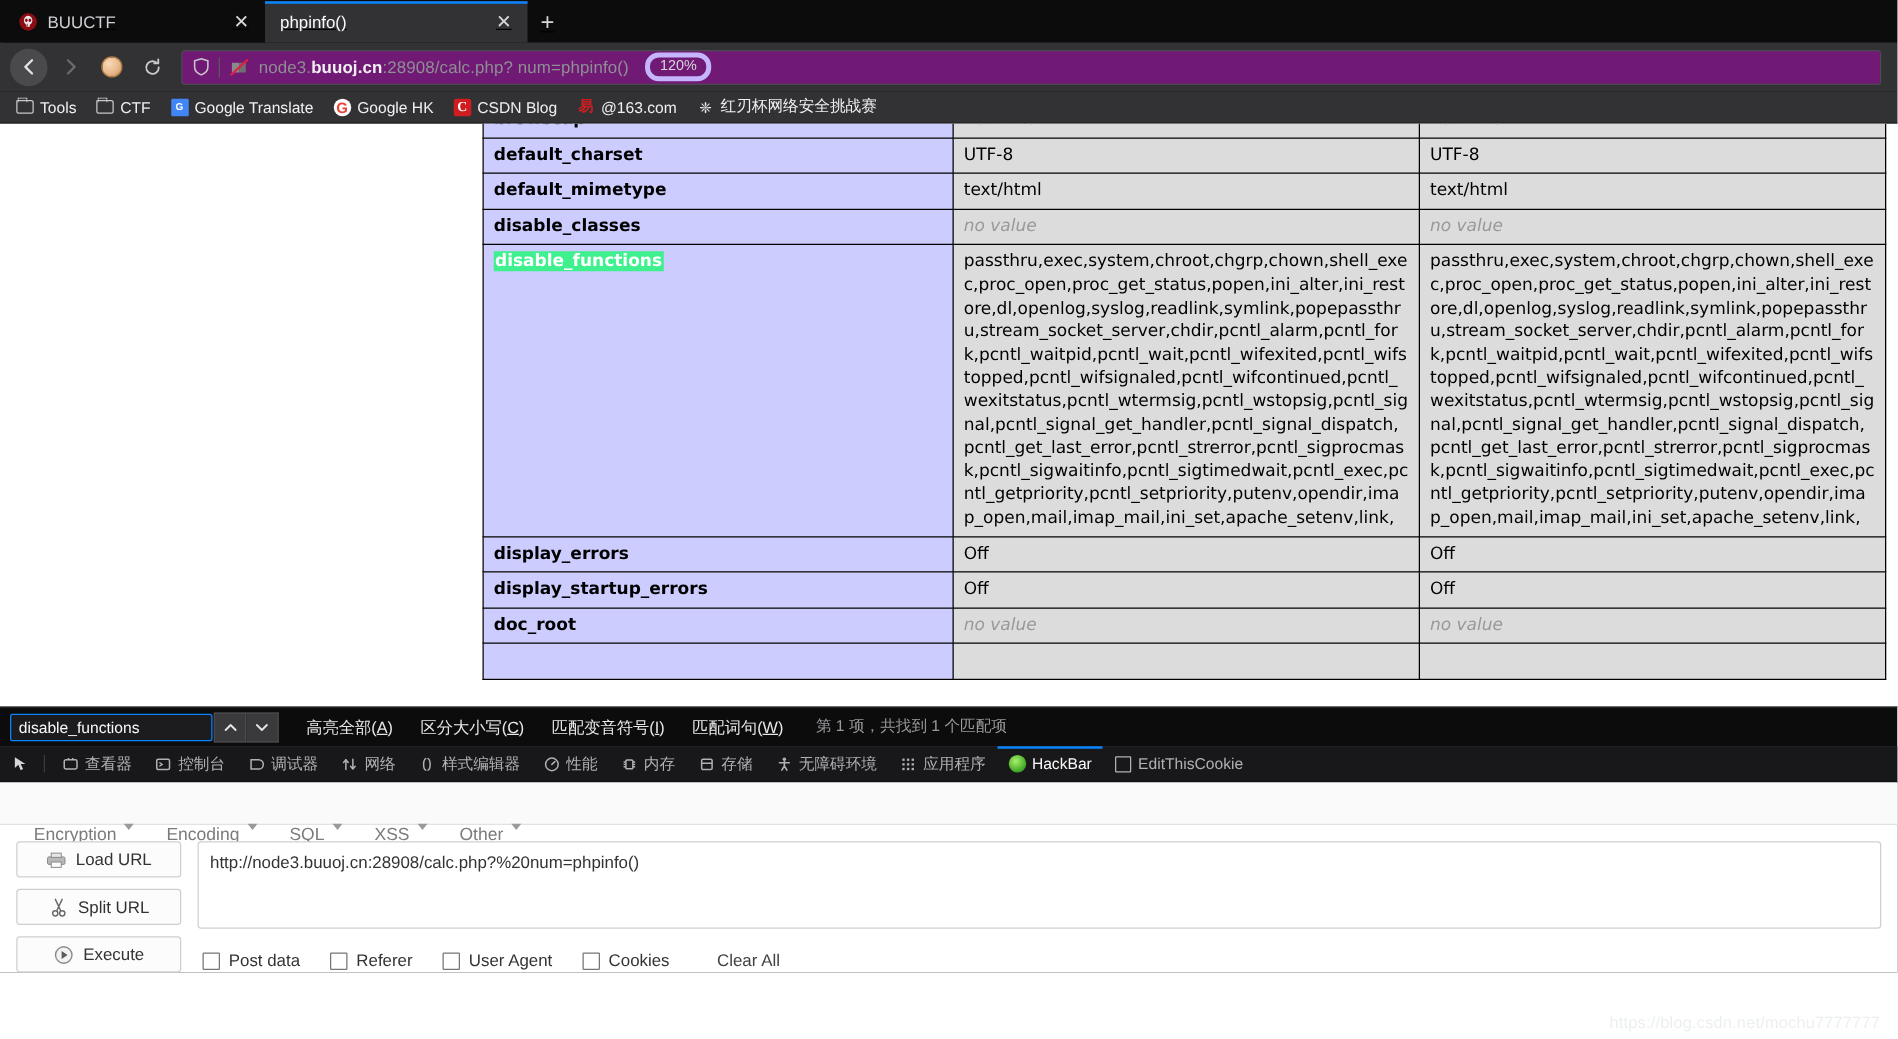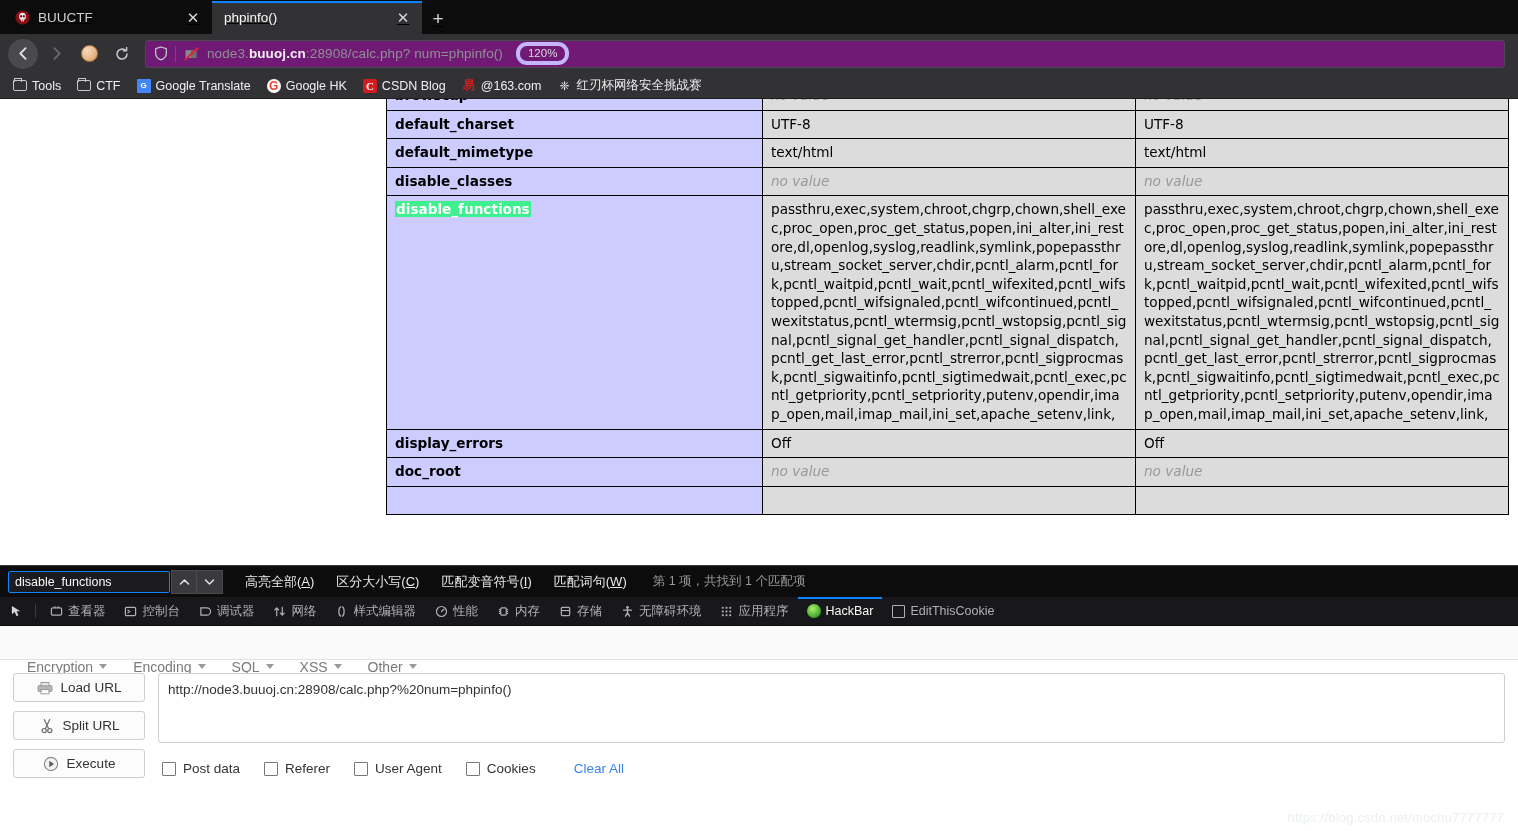--- a/index.html
+++ b/index.html
@@ -124,42 +124,42 @@
   .ffox-ico { width: 14px; height: 14px; border-radius: 50%;
               background: radial-gradient(circle at 40% 35%, #a9f06a 0%, #4caf2e 60%, #1d7a1d 100%); }
   .etc-box { width: 13px; height: 13px; border: 1.4px solid #b1b1b3; border-radius: 1px; }
 
   
   .hackbar { background: #fff; height: 100%; }
   .hb-menubar {
     height: 34px; background: #fafafa; border-bottom: 1px solid #e2e2e2;
     display: flex; align-items: center; padding-left: 14px; gap: 0;
   }
-  .hb-menu { color: #7a7a7a; font-size: 14px; padding: 4px 13px; display: flex; align-items: center; gap: 6px; margin-top: 48px; }
+  .hb-menu { color: #7a7a7a; font-size: 14px; padding: 4px 13px; display: flex; align-items: flex-start; gap: 6px; margin-top: 48px; }
   .caret { width: 0; height: 0; border-left: 4px solid transparent; border-right: 4px solid transparent;
            border-top: 5px solid #9a9a9a; }
   .hb-body { display: flex; padding: 13px 13px 0 13px; gap: 13px; }
   .hb-btncol { display: flex; flex-direction: column; gap: 9px; width: 132px; flex: 0 0 132px; }
   .hb-btn {
     height: 29px; background: #fcfcfc; border: 1px solid #cfcfcf; border-radius: 3px;
     display: flex; align-items: center; justify-content: center; gap: 7px;
     color: #333; font-size: 13.5px;
   }
   .hb-btn-ico { width: 17px; height: 16px; display: flex; align-items: center; justify-content: center; }
   .hb-right { flex: 1 1 auto; display: flex; flex-direction: column; }
   .hb-textarea {
     height: 70px; background: #fff; border: 1px solid #cfcfcf; border-radius: 3px;
     padding: 7px 9px; color: #333; font-size: 13.5px;
     font-family: "Liberation Sans", sans-serif; resize: none; outline: none; width: 100%;
     line-height: 18px;
   }
   .hb-checkrow { display: flex; align-items: center; gap: 0; margin-top: 18px; padding-left: 4px; }
   .hb-check { display: flex; align-items: center; gap: 7px; color: #333; font-size: 13.5px; margin-right: 24px; }
   .cbx { width: 14px; height: 14px; border: 1.5px solid #767676; border-radius: 1px; background: #fff; flex: 0 0 14px; }
-  .hb-clear { color: #3b82f6; font-size: 13.5px; margin-left: 14px; }
+  .hb-clear { color: #404040; font-size: 13.5px; margin-left: 14px; }
 
   .watermark {
     position: absolute; right: 14px; bottom: 6px;
     color: #eceff1; font-size: 13px; font-family: "Liberation Sans", sans-serif;
     letter-spacing: .2px;
   }
 </style>
 </head>
 <body>
 
@@ -306,20 +306,25 @@
         <td class="value">passthru,exec,system,chroot,chgrp,chown,shell_exec,proc_open,proc_get_status,popen,ini_alter,ini_restore,dl,openlog,syslog,readlink,symlink,popepassthru,stream_socket_server,chdir,pcntl_alarm,pcntl_fork,pcntl_waitpid,pcntl_wait,pcntl_wifexited,pcntl_wifstopped,pcntl_wifsignaled,pcntl_wifcontinued,pcntl_wexitstatus,pcntl_wtermsig,pcntl_wstopsig,pcntl_signal,pcntl_signal_get_handler,pcntl_signal_dispatch,pcntl_get_last_error,pcntl_strerror,pcntl_sigprocmask,pcntl_sigwaitinfo,pcntl_sigtimedwait,pcntl_exec,pcntl_getpriority,pcntl_setpriority,putenv,opendir,imap_open,mail,imap_mail,ini_set,apache_setenv,link,</td>
         <td class="value">passthru,exec,system,chroot,chgrp,chown,shell_exec,proc_open,proc_get_status,popen,ini_alter,ini_restore,dl,openlog,syslog,readlink,symlink,popepassthru,stream_socket_server,chdir,pcntl_alarm,pcntl_fork,pcntl_waitpid,pcntl_wait,pcntl_wifexited,pcntl_wifstopped,pcntl_wifsignaled,pcntl_wifcontinued,pcntl_wexitstatus,pcntl_wtermsig,pcntl_wstopsig,pcntl_signal,pcntl_signal_get_handler,pcntl_signal_dispatch,pcntl_get_last_error,pcntl_strerror,pcntl_sigprocmask,pcntl_sigwaitinfo,pcntl_sigtimedwait,pcntl_exec,pcntl_getpriority,pcntl_setpriority,putenv,opendir,imap_open,mail,imap_mail,ini_set,apache_setenv,link,</td>
       </tr>
 
       <tr>
         <td class="name">display_errors</td>
         <td class="value">Off</td>
         <td class="value">Off</td>
       </tr>
 
+      <tr>
+        <td class="name">display_startup_errors</td>
+        <td class="value">Off</td>
+        <td class="value">Off</td>
+      </tr>
 
       <tr>
         <td class="name">doc_root</td>
         <td class="value"><i>no value</i></td>
         <td class="value"><i>no value</i></td>
       </tr>
 
 
       <tr>
         <td class="name">&nbsp;</td>

